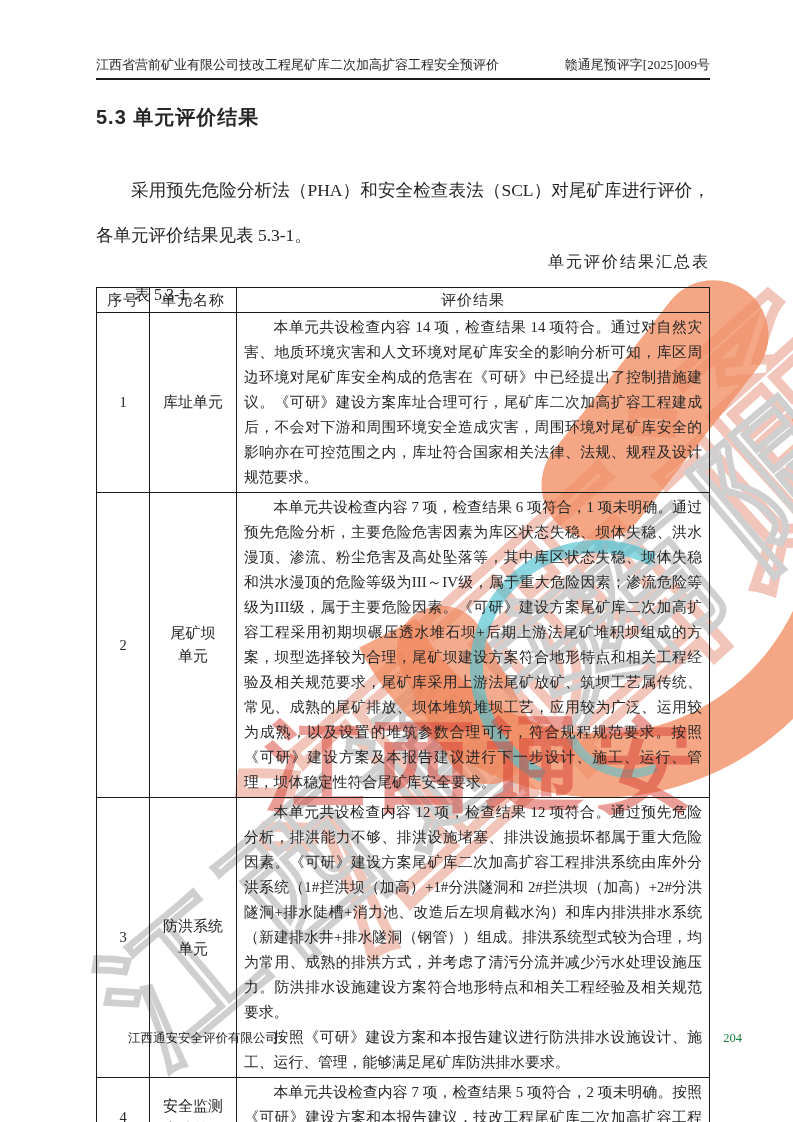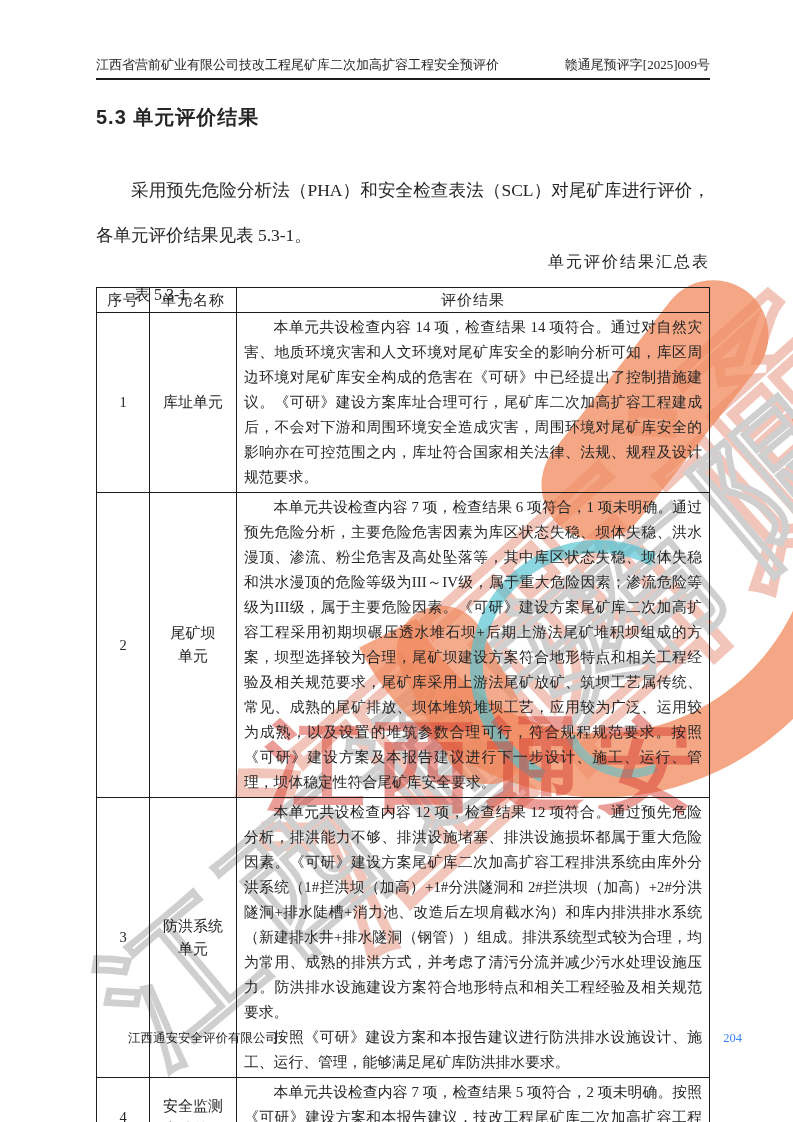--- a/index.html
+++ b/index.html
@@ -161,16 +161,16 @@
           </td>
           <td class="c-result">
             <p>本单元共设检查内容 7 项，检查结果 5 项符合，2 项未明确。按照《可研》建设方案和本报告建议，技改工程尾矿库二次加高扩容工程建设项目监测设施</p>
           </td>
         </tr>
       </tbody>
   </table>
 
   <div class="page-footer">
     <span>江西通安安全评价有限公司</span>
-    <span style="color:#3b82f6;">204</span>
+    <span style="color:#15803d;">204</span>
   </div>
 
 </div>
 
 </body></html>

